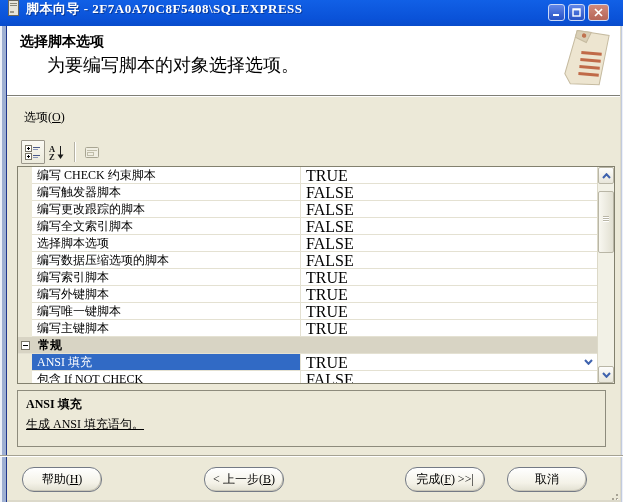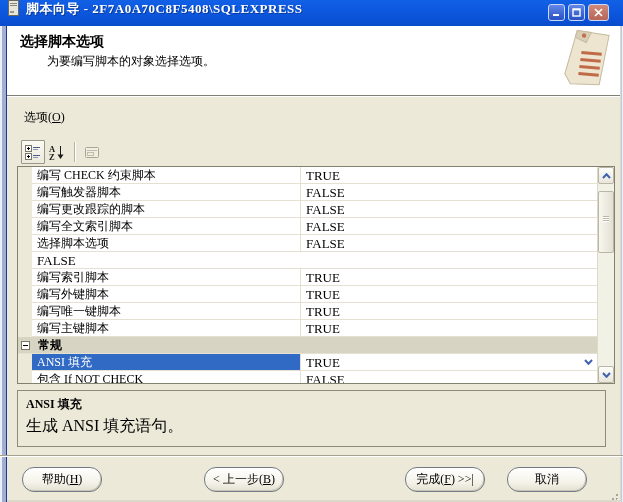--- a/index.html
+++ b/index.html
@@ -23,42 +23,42 @@
   .frame-left{position:absolute;left:0;top:26px;bottom:0;width:7px;
     background:linear-gradient(90deg,#EDF0F8 0 2px,#9FB0D2 2px 6px,#20378C 6px 7px);}
   .frame-right{position:absolute;right:0;top:26px;bottom:0;width:3px;
     background:linear-gradient(270deg,#EDF0F8 0 1px,#C2CBDE 1px 2px,#DCD9CA 2px 3px);}
   .frame-bottom{position:absolute;left:7px;right:3px;bottom:0;height:2px;background:#DCD9CA;}
 
   
   .banner{position:absolute;left:7px;right:3px;top:26px;height:69px;background:#fff;
     border-bottom:1px solid #7F7F76;box-shadow:0 1px 0 #fff;}
   .banner-title{position:absolute;left:13px;top:7px;font-size:14px;font-weight:bold;color:#000;}
-  .banner-subtitle{position:absolute;left:40px;top:27px;font-size:12px;color:#000;}
+  .banner-subtitle{position:absolute;left:40px;top:27px;font-size:18px;color:#000;}
   .banner-art{position:absolute;right:6px;top:2px;width:56px;height:62px;}
 
   
   .options-label{position:absolute;left:24px;top:109px;font-size:12px;color:#000;}
   .toolbar{position:absolute;left:21px;top:139px;height:26px;display:flex;align-items:center;}
   .tb-btn{width:24px;height:24px;padding:0;display:flex;align-items:center;justify-content:center;
     background:transparent;border:1px solid transparent;cursor:pointer;}
   .tb-btn.pressed{border:1px solid #9A968A;border-radius:1px;
     background:linear-gradient(180deg,#FBFAF4,#ECEADB);}
   .tb-btn[disabled]{cursor:default;}
   .tb-sep{width:1px;height:20px;background:#B5B2A4;box-shadow:1px 0 0 #fff;margin:0 5px;}
 
   
   .grid{position:absolute;left:17px;top:166px;width:598px;height:218px;
     background:#fff;border:1px solid #82806E;box-sizing:border-box;}
   .grid-rows{position:absolute;left:0;top:0;right:17px;bottom:0;overflow:hidden;}
   .row{display:flex;height:17px;font-size:12px;line-height:15px;align-items:stretch;}
   .row .indent{width:14px;flex:none;background:#ECE9D8;}
   .cell{box-sizing:border-box;border-bottom:1px solid #E4E1D2;white-space:nowrap;overflow:hidden;}
   .cell.name{width:269px;flex:none;padding:1px 2px 0 5px;border-right:1px solid #E4E1D2;color:#000;}
-  .cell.value{flex:1;padding:1px 0 0 5px;position:relative;font-size:13px;color:#000;}
+  .cell.value{flex:1;padding:1px 0 0 5px;position:relative;font-size:16px;color:#000;}
   .row.selected .cell.name{background:#316AC5;color:#fff;}
   .row.category{background:#D8D4C4;font-weight:bold;align-items:center;
     border-bottom:1px solid #E4E1D2;box-sizing:border-box;}
   .collapse-box{margin-left:3px;width:9px;height:9px;display:flex;flex:none;}
   .cat-label{margin-left:8px;color:#000;}
   .dd{position:absolute;right:1px;top:1px;width:15px;height:14px;
     display:flex;align-items:center;justify-content:center;cursor:pointer;}
 
   
   .sbar{position:absolute;top:0;right:0;bottom:0;width:17px;background:#F2F1E6;
@@ -69,21 +69,21 @@
   .sb-btn.up{top:0;} .sb-btn.down{bottom:0;}
   .sb-thumb{position:absolute;left:0;right:0;top:24px;height:62px;box-sizing:border-box;
     background:linear-gradient(90deg,#F8F7F0,#E2E0D2);border:1px solid #B9B6A6;border-radius:2px;cursor:grab;}
   .sb-thumb .gripline{display:block;height:1px;margin:1px 4px 0 4px;background:#B9B6A6;box-shadow:0 1px 0 #fff;}
   .sb-thumb .gripwrap{margin-top:24px;}
 
   
   .desc{position:absolute;left:17px;top:390px;width:589px;height:57px;box-sizing:border-box;
     background:#ECE9D8;border:1px solid #8D8B7C;}
   .desc-title{margin:5px 0 3px 8px;font-weight:bold;font-size:12px;color:#000;}
-  .desc-text{margin-left:8px;font-size:16px;color:#000;}
+  .desc-text{margin-left:8px;font-size:12px;color:#000;text-decoration:underline;}
 
   
   .btn-sep{position:absolute;left:0;right:0;top:455px;height:1px;background:#A5A293;box-shadow:0 1px 0 #fff;}
   .dlg-btn{position:absolute;top:467px;width:80px;height:25px;font-family:inherit;font-size:12px;color:#000;
     border:1px solid #747A85;border-radius:12px;cursor:pointer;
     background:linear-gradient(180deg,#FFFFFF 0%,#F4F2E8 65%,#E2E0D1 100%);
     box-shadow:inset -1px -1px 0 #C9C6B8;}
   .dlg-btn.default{border-color:#44506E;box-shadow:inset 0 0 0 1px #8FB0E8, inset -1px -2px 0 #A9C2EC;margin-top:36px;}
   .btn-help{left:22px;} .btn-back{left:204px;} .btn-next{left:304px;}
   .btn-finish{left:405px;} .btn-cancel{left:507px;}
@@ -207,20 +207,21 @@
           <span class="cell name">编写全文索引脚本</span>
           <span class="cell value"><span>FALSE</span></span>
         </div>
         <div class="row">
           <span class="indent"></span>
           <span class="cell name">选择脚本选项</span>
           <span class="cell value"><span>FALSE</span></span>
         </div>
         <div class="row">
           <span class="indent"></span>
+          <span class="cell name">编写数据压缩选项的脚本</span>
           <span class="cell value"><span>FALSE</span></span>
         </div>
         <div class="row">
           <span class="indent"></span>
           <span class="cell name">编写索引脚本</span>
           <span class="cell value"><span>TRUE</span></span>
         </div>
         <div class="row">
           <span class="indent"></span>
           <span class="cell name">编写外键脚本</span>

